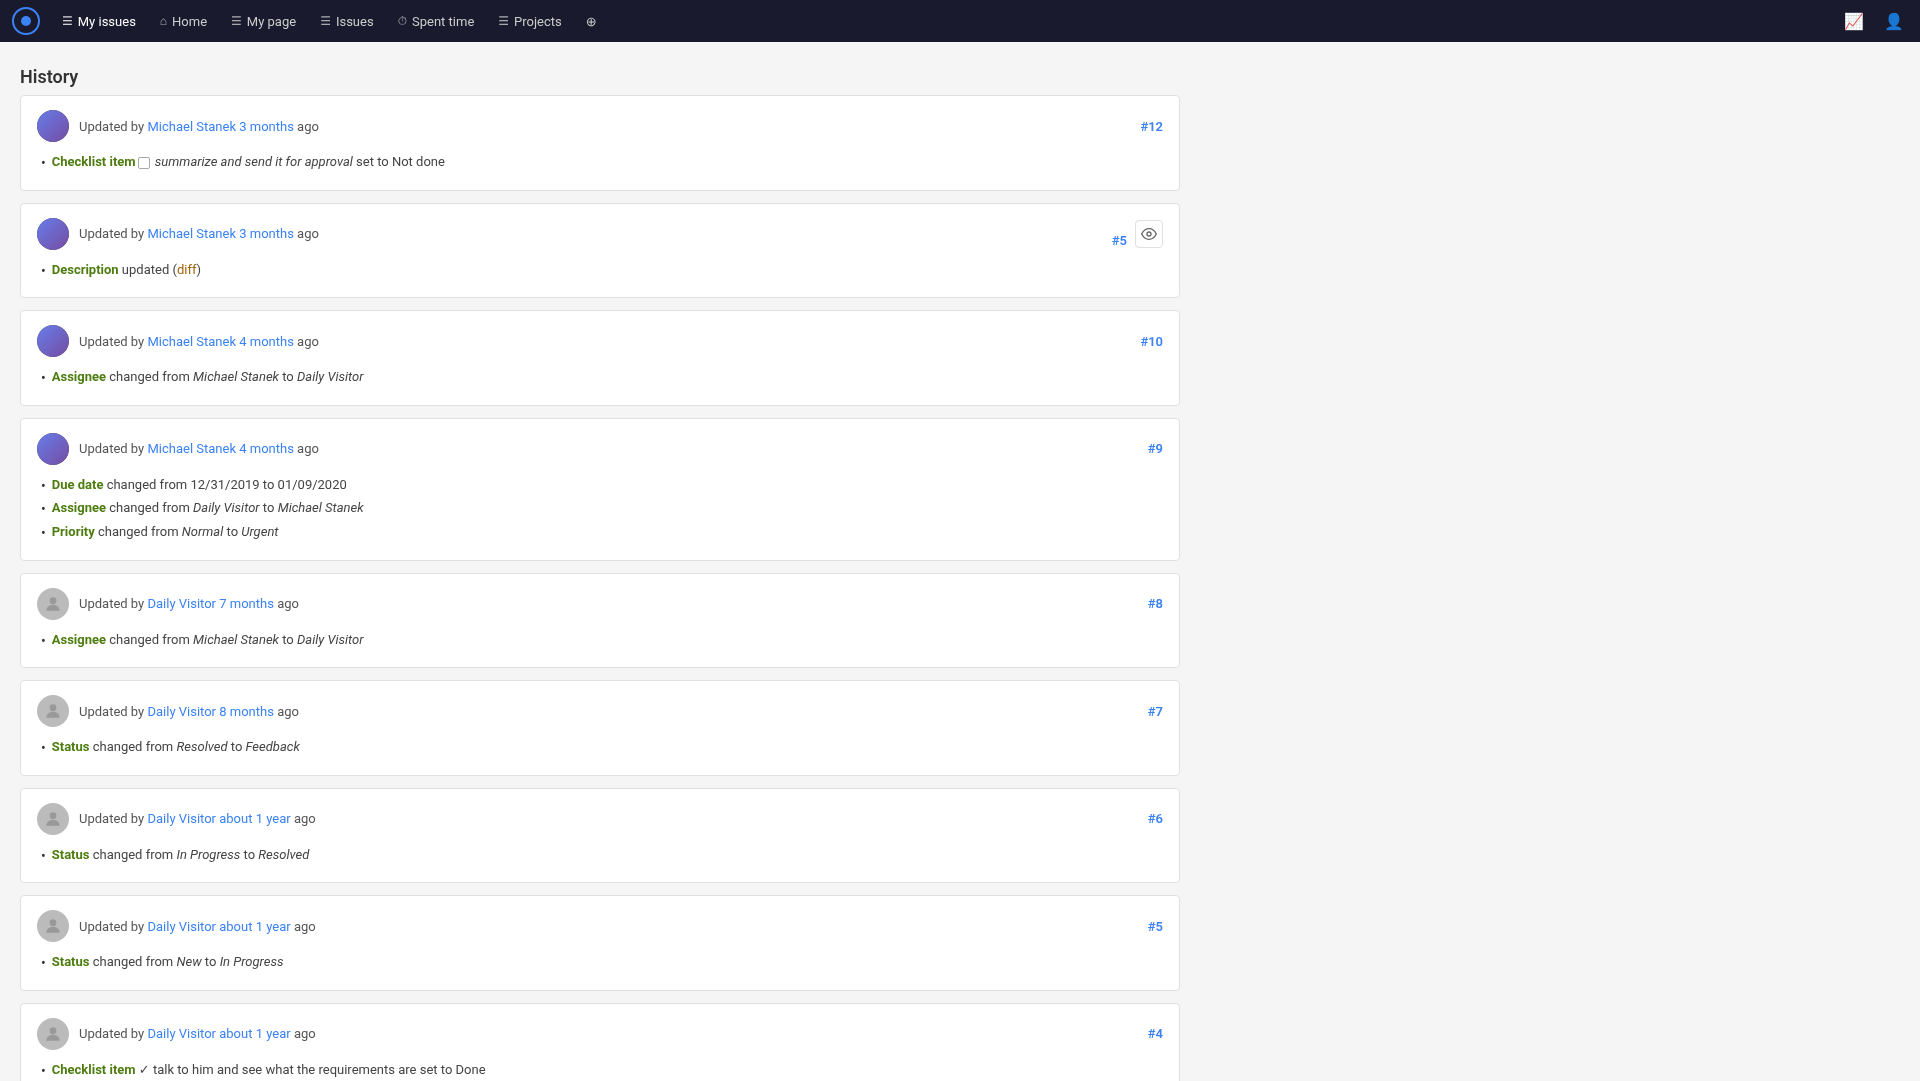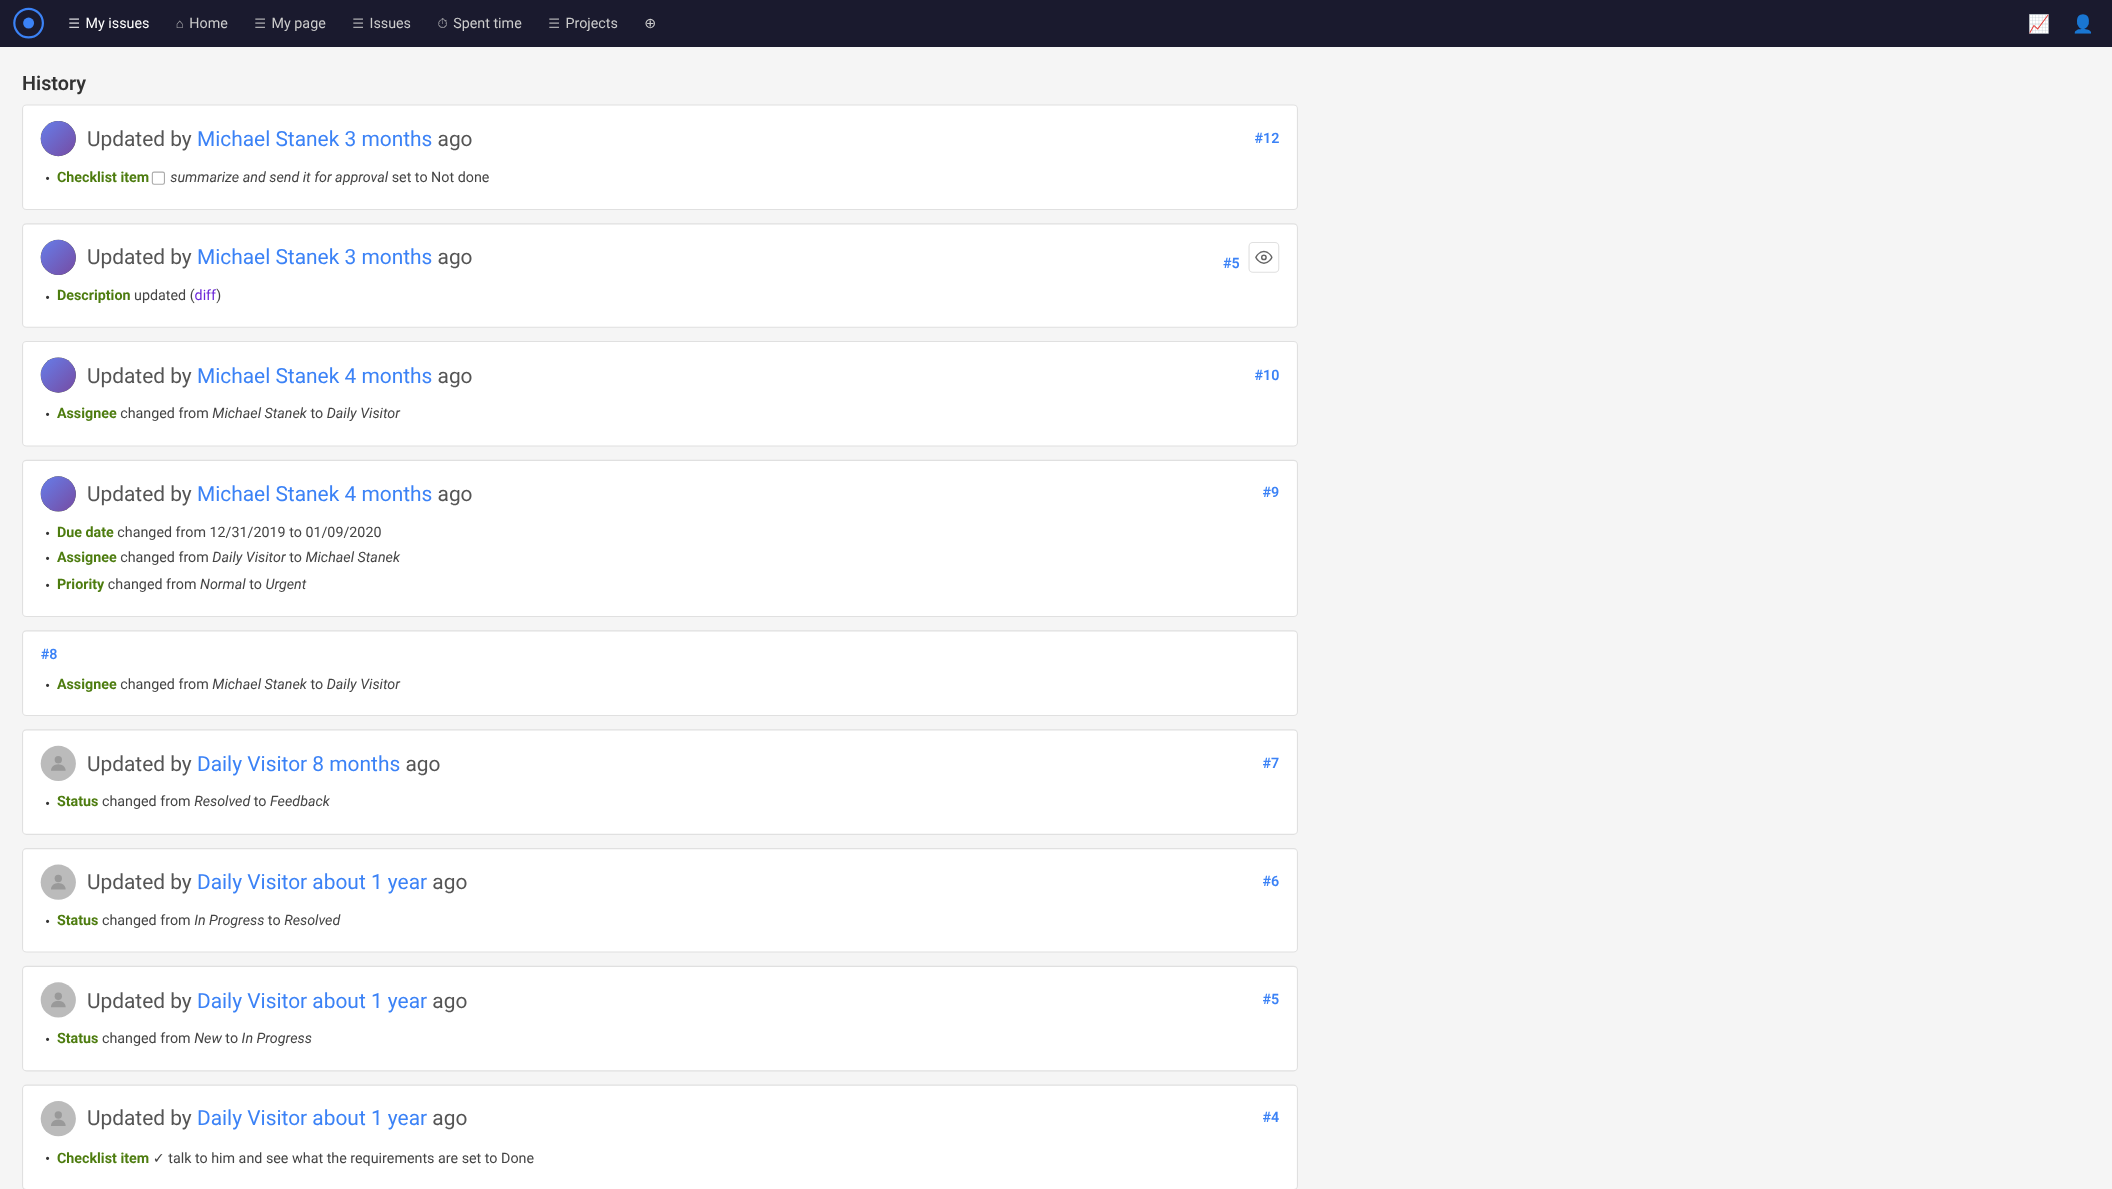--- a/index.html
+++ b/index.html
@@ -101,21 +101,21 @@
       background: linear-gradient(135deg, #667eea 0%, #764ba2 100%);
     }
     .avatar-default {
       width: 32px; height: 32px;
       border-radius: 50%;
       background: #bbb;
       display: flex; align-items: center; justify-content: center;
     }
     .avatar-default svg { width: 20px; height: 20px; fill: #888; }
     .entry-meta {
-      font-size: 19px;
+      font-size: 13px;
       color: #555;
     }
     .entry-meta .link-blue {
       color: #3b82f6;
       cursor: pointer;
       text-decoration: none;
     }
     .entry-header-right {
       display: flex;
       align-items: flex-end;
@@ -142,21 +142,21 @@
     .change-item {
       display: flex;
       align-items: flex-start;
       gap: 6px;
       padding: 2px 0;
       font-size: 13px;
       color: #444;
     }
     .bullet { color: #333; font-size: 14px; line-height: 1.4; }
     .change-field { font-weight: 700; color: #4d7c0f; }
-    .change-link { color: #6d28d9; cursor: pointer; }
+    .change-link { color: #a16207; cursor: pointer; }
     .checkbox-icon {
       display: inline-block;
       width: 12px; height: 12px;
       border: 1px solid #aaa;
       border-radius: 2px;
       vertical-align: middle;
       margin: 0 2px;
     }
   </style>
 </head>
@@ -313,133 +313,146 @@
           </li>
           <li class="change-item">
       <span class="bullet">•</span>
       <span>
         <span class="change-field">Priority</span><span> changed from </span><em>Normal</em><span> to </span><em>Urgent</em></span>
           </li>
         </ul>
   </div>
       <div class="history-entry">
     <div class="entry-header">
-      <div class="entry-header-right">
-        <span class="entry-id">#8</span>
-
-      </div>
-    </div>
-    <ul class="entry-changes">
-          <li class="change-item">
-      <span class="bullet">•</span>
-      <span>
-        <span class="change-field">Assignee</span><span> changed from </span><em>Michael Stanek</em><span> to </span><em>Daily Visitor</em></span>
-          </li>
-        </ul>
-  </div>
-      <div class="history-entry">
-    <div class="entry-header">
       <div class="entry-header-left">
         <div class="avatar-default">
       <svg viewBox="0 0 24 24" xmlns="http://www.w3.org/2000/svg">
         <circle cx="12" cy="8" r="4" fill="#999"></circle>
         <path d="M4 20c0-4 3.6-7 8-7s8 3 8 7" fill="#999"></path>
       </svg>
     </div>
         <span class="entry-meta">
           Updated by <a class="link-blue">Daily Visitor</a>
-          <a class="link-blue">8 months</a>
-          ago
-        </span>
-      </div>
-      <div class="entry-header-right">
-        <span class="entry-id">#7</span>
-
-      </div>
-    </div>
-    <ul class="entry-changes">
-          <li class="change-item">
-      <span class="bullet">•</span>
-      <span>
-        <span class="change-field">Status</span><span> changed from </span><em>Resolved</em><span> to </span><em>Feedback</em></span>
+          <a class="link-blue">7 months</a>
+          ago
+        </span>
+      </div>
+      <div class="entry-header-right">
+        <span class="entry-id">#8</span>
+
+      </div>
+    </div>
+    <ul class="entry-changes">
+          <li class="change-item">
+      <span class="bullet">•</span>
+      <span>
+        <span class="change-field">Assignee</span><span> changed from </span><em>Michael Stanek</em><span> to </span><em>Daily Visitor</em></span>
           </li>
         </ul>
   </div>
       <div class="history-entry">
     <div class="entry-header">
       <div class="entry-header-left">
         <div class="avatar-default">
       <svg viewBox="0 0 24 24" xmlns="http://www.w3.org/2000/svg">
         <circle cx="12" cy="8" r="4" fill="#999"></circle>
         <path d="M4 20c0-4 3.6-7 8-7s8 3 8 7" fill="#999"></path>
       </svg>
     </div>
         <span class="entry-meta">
           Updated by <a class="link-blue">Daily Visitor</a>
-          <a class="link-blue">about 1 year</a>
-          ago
-        </span>
-      </div>
-      <div class="entry-header-right">
-        <span class="entry-id">#6</span>
-
-      </div>
-    </div>
-    <ul class="entry-changes">
-          <li class="change-item">
-      <span class="bullet">•</span>
-      <span>
-        <span class="change-field">Status</span><span> changed from </span><em>In Progress</em><span> to </span><em>Resolved</em></span>
+          <a class="link-blue">8 months</a>
+          ago
+        </span>
+      </div>
+      <div class="entry-header-right">
+        <span class="entry-id">#7</span>
+
+      </div>
+    </div>
+    <ul class="entry-changes">
+          <li class="change-item">
+      <span class="bullet">•</span>
+      <span>
+        <span class="change-field">Status</span><span> changed from </span><em>Resolved</em><span> to </span><em>Feedback</em></span>
           </li>
         </ul>
   </div>
       <div class="history-entry">
     <div class="entry-header">
       <div class="entry-header-left">
         <div class="avatar-default">
       <svg viewBox="0 0 24 24" xmlns="http://www.w3.org/2000/svg">
         <circle cx="12" cy="8" r="4" fill="#999"></circle>
         <path d="M4 20c0-4 3.6-7 8-7s8 3 8 7" fill="#999"></path>
       </svg>
     </div>
         <span class="entry-meta">
           Updated by <a class="link-blue">Daily Visitor</a>
           <a class="link-blue">about 1 year</a>
           ago
         </span>
       </div>
       <div class="entry-header-right">
-        <span class="entry-id">#5</span>
-
-      </div>
-    </div>
-    <ul class="entry-changes">
-          <li class="change-item">
-      <span class="bullet">•</span>
-      <span>
-        <span class="change-field">Status</span><span> changed from </span><em>New</em><span> to </span><em>In Progress</em></span>
+        <span class="entry-id">#6</span>
+
+      </div>
+    </div>
+    <ul class="entry-changes">
+          <li class="change-item">
+      <span class="bullet">•</span>
+      <span>
+        <span class="change-field">Status</span><span> changed from </span><em>In Progress</em><span> to </span><em>Resolved</em></span>
           </li>
         </ul>
   </div>
       <div class="history-entry">
     <div class="entry-header">
       <div class="entry-header-left">
         <div class="avatar-default">
       <svg viewBox="0 0 24 24" xmlns="http://www.w3.org/2000/svg">
         <circle cx="12" cy="8" r="4" fill="#999"></circle>
         <path d="M4 20c0-4 3.6-7 8-7s8 3 8 7" fill="#999"></path>
       </svg>
     </div>
         <span class="entry-meta">
           Updated by <a class="link-blue">Daily Visitor</a>
           <a class="link-blue">about 1 year</a>
           ago
         </span>
       </div>
       <div class="entry-header-right">
+        <span class="entry-id">#5</span>
+
+      </div>
+    </div>
+    <ul class="entry-changes">
+          <li class="change-item">
+      <span class="bullet">•</span>
+      <span>
+        <span class="change-field">Status</span><span> changed from </span><em>New</em><span> to </span><em>In Progress</em></span>
+          </li>
+        </ul>
+  </div>
+      <div class="history-entry">
+    <div class="entry-header">
+      <div class="entry-header-left">
+        <div class="avatar-default">
+      <svg viewBox="0 0 24 24" xmlns="http://www.w3.org/2000/svg">
+        <circle cx="12" cy="8" r="4" fill="#999"></circle>
+        <path d="M4 20c0-4 3.6-7 8-7s8 3 8 7" fill="#999"></path>
+      </svg>
+    </div>
+        <span class="entry-meta">
+          Updated by <a class="link-blue">Daily Visitor</a>
+          <a class="link-blue">about 1 year</a>
+          ago
+        </span>
+      </div>
+      <div class="entry-header-right">
         <span class="entry-id">#4</span>
 
       </div>
     </div>
     <ul class="entry-changes">
           <li class="change-item">
       <span class="bullet">•</span>
       <span>
         <span class="change-field">Checklist item</span><span> ✓ talk to him and see what the requirements are set to Done</span></span>
           </li>

